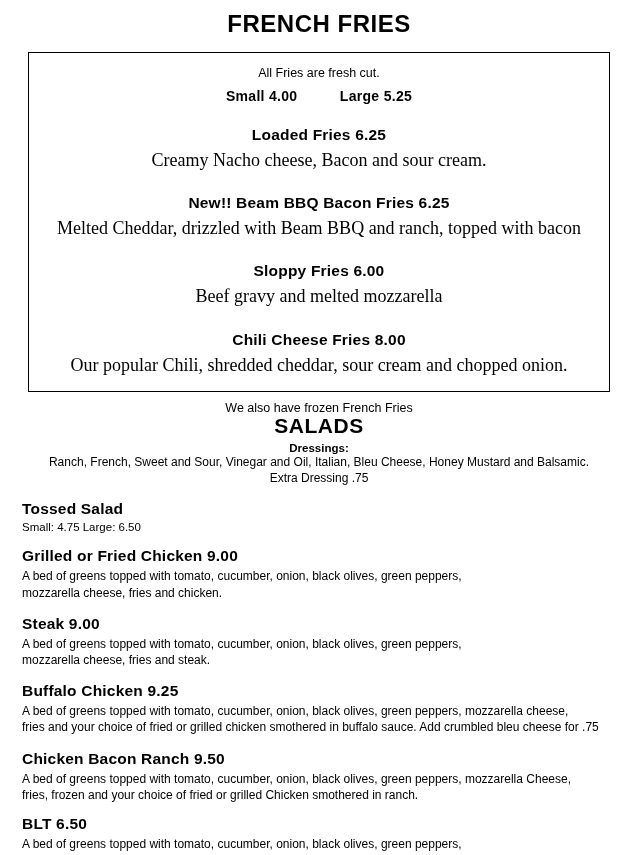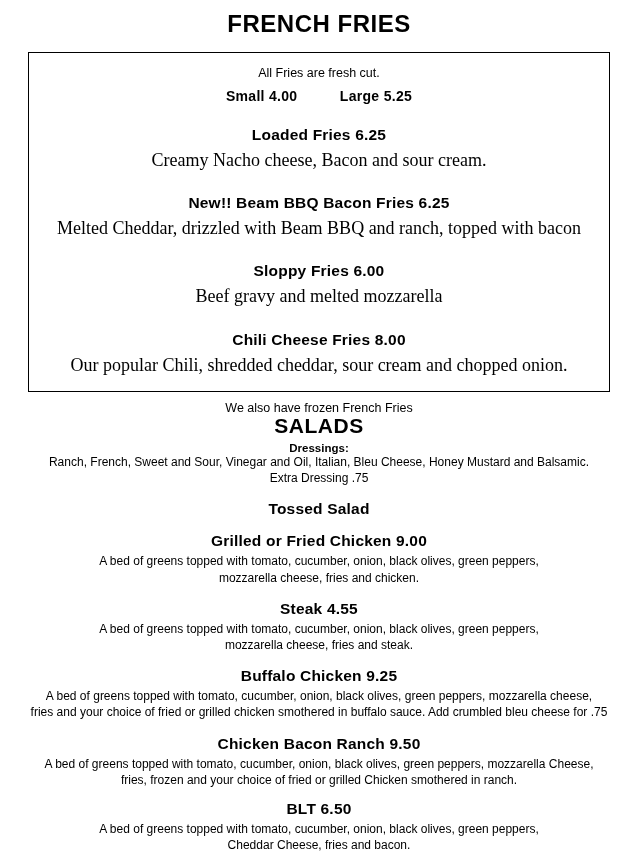--- a/index.html
+++ b/index.html
@@ -91,21 +91,21 @@
     font-size: 11.5px;
     font-weight: bold;
   }
   .dressings-list {
     text-align: center;
     font-size: 12px;
     line-height: 1.35;
   }
   .salad-item {
     margin-top: 14px;
-    text-align: center;
+    text-align: left;
   }
   .salad-name {
     font-size: 15.5px;
     font-weight: bold;
     letter-spacing: 0.2px;
   }
   .salad-sub {
     font-size: 11.5px;
     margin-top: 3px;
   }
@@ -157,30 +157,31 @@
   </div>
 
   <div class="salads-wrap">
     <div class="salads-title">SALADS</div>
     <div class="dressings-head">Dressings:</div>
     <div class="dressings-list">Ranch, French, Sweet and Sour, Vinegar and Oil, Italian, Bleu Cheese, Honey Mustard and Balsamic.</div>
     <div class="dressings-list">Extra Dressing .75</div>
 
     <div class="salad-item">
       <div class="salad-name">Tossed Salad</div>
+      <div class="salad-sub">Small: 4.75   Large: 6.50</div>
     </div>
 
     <div class="salad-item">
       <div class="salad-name">Grilled or Fried Chicken 9.00</div>
       <div class="salad-desc">A bed of greens topped with tomato, cucumber, onion, black olives, green peppers,</div>
       <div class="salad-desc" style="margin-top:0">mozzarella cheese, fries and chicken.</div>
     </div>
 
     <div class="salad-item">
-      <div class="salad-name">Steak 4.55</div>
+      <div class="salad-name">Steak 9.00</div>
       <div class="salad-desc">A bed of greens topped with tomato, cucumber, onion, black olives, green peppers,</div>
       <div class="salad-desc" style="margin-top:0">mozzarella cheese, fries and steak.</div>
     </div>
 
     <div class="salad-item">
       <div class="salad-name">Buffalo Chicken 9.25</div>
       <div class="salad-desc">A bed of greens topped with tomato, cucumber, onion, black olives, green peppers, mozzarella cheese,</div>
       <div class="salad-desc" style="margin-top:0">fries and your choice of fried or grilled chicken smothered in buffalo sauce. Add crumbled bleu cheese for .75</div>
     </div>
 

